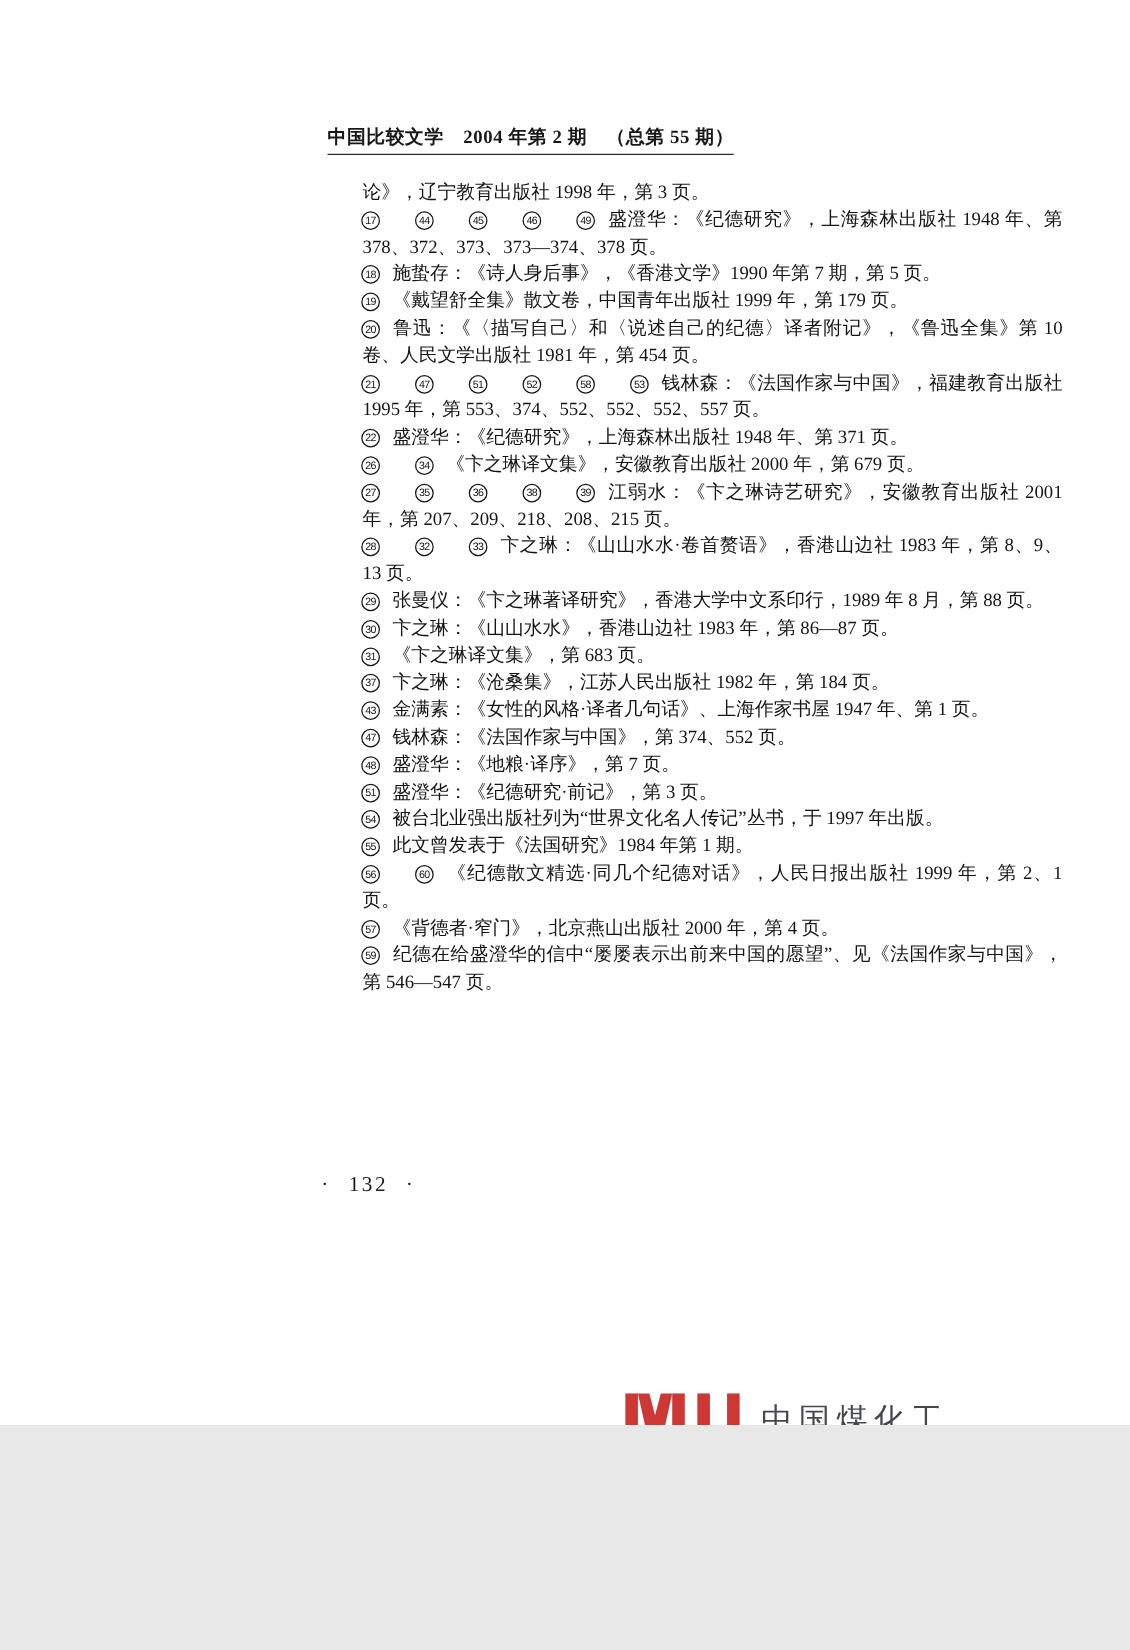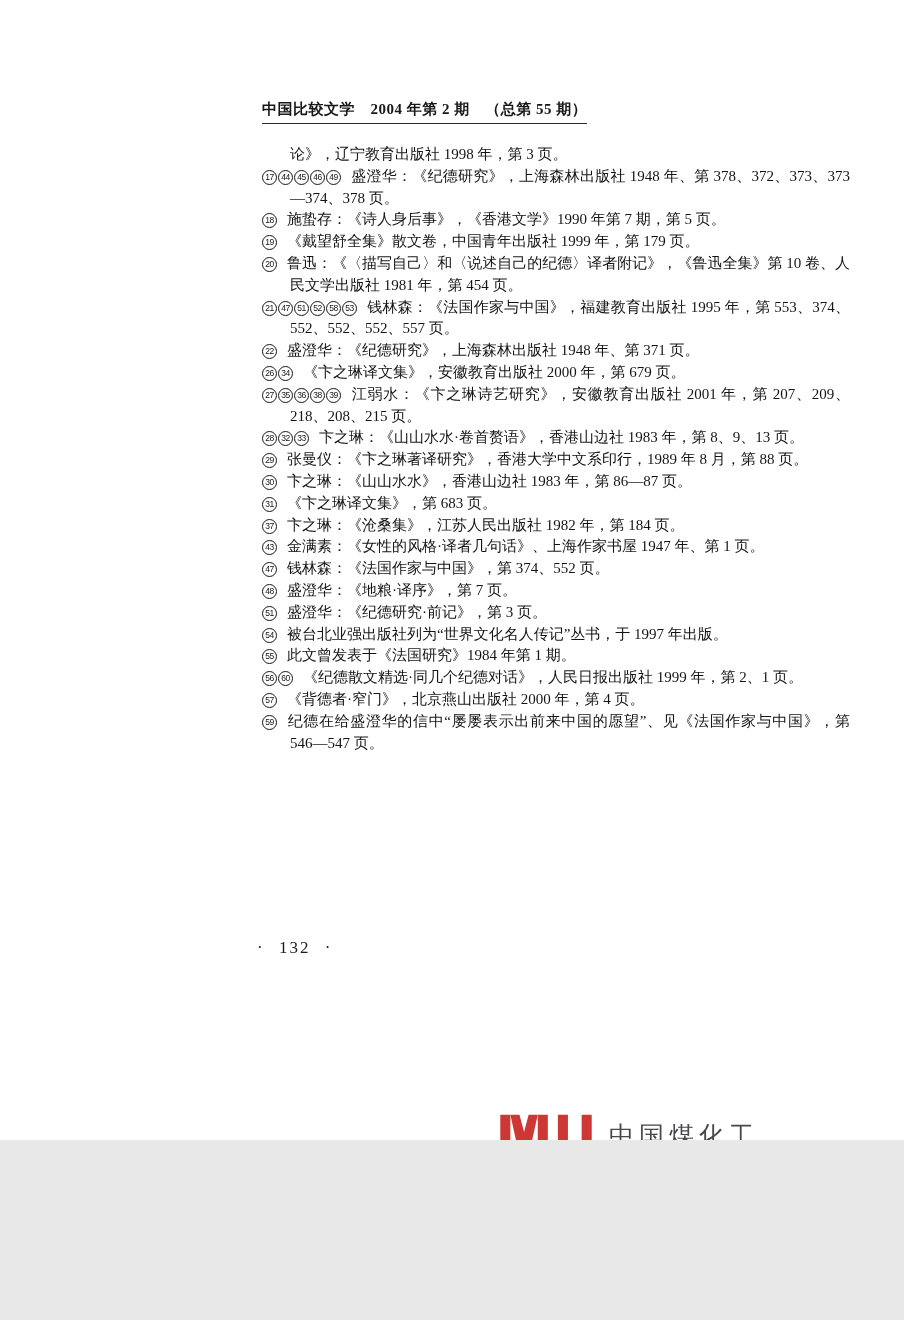--- a/index.html
+++ b/index.html
@@ -57,20 +57,21 @@
     border: 1px solid #161616;
     border-radius: 50%;
     font-size: 8.5px;
     line-height: 12.5px;
     text-align: center;
     text-indent: 0;
     letter-spacing: -0.5px;
     vertical-align: 1px;
     margin-right: 1px;
     font-family: "Liberation Sans", "DejaVu Sans", sans-serif;
+    margin-left: 27px;
   }
   
   #page-number {
     position: absolute;
     left: 257px;
     top: 938px;
     font-size: 17px;
     color: #1c1c1c;
     letter-spacing: 2px;
     word-spacing: 8px;

